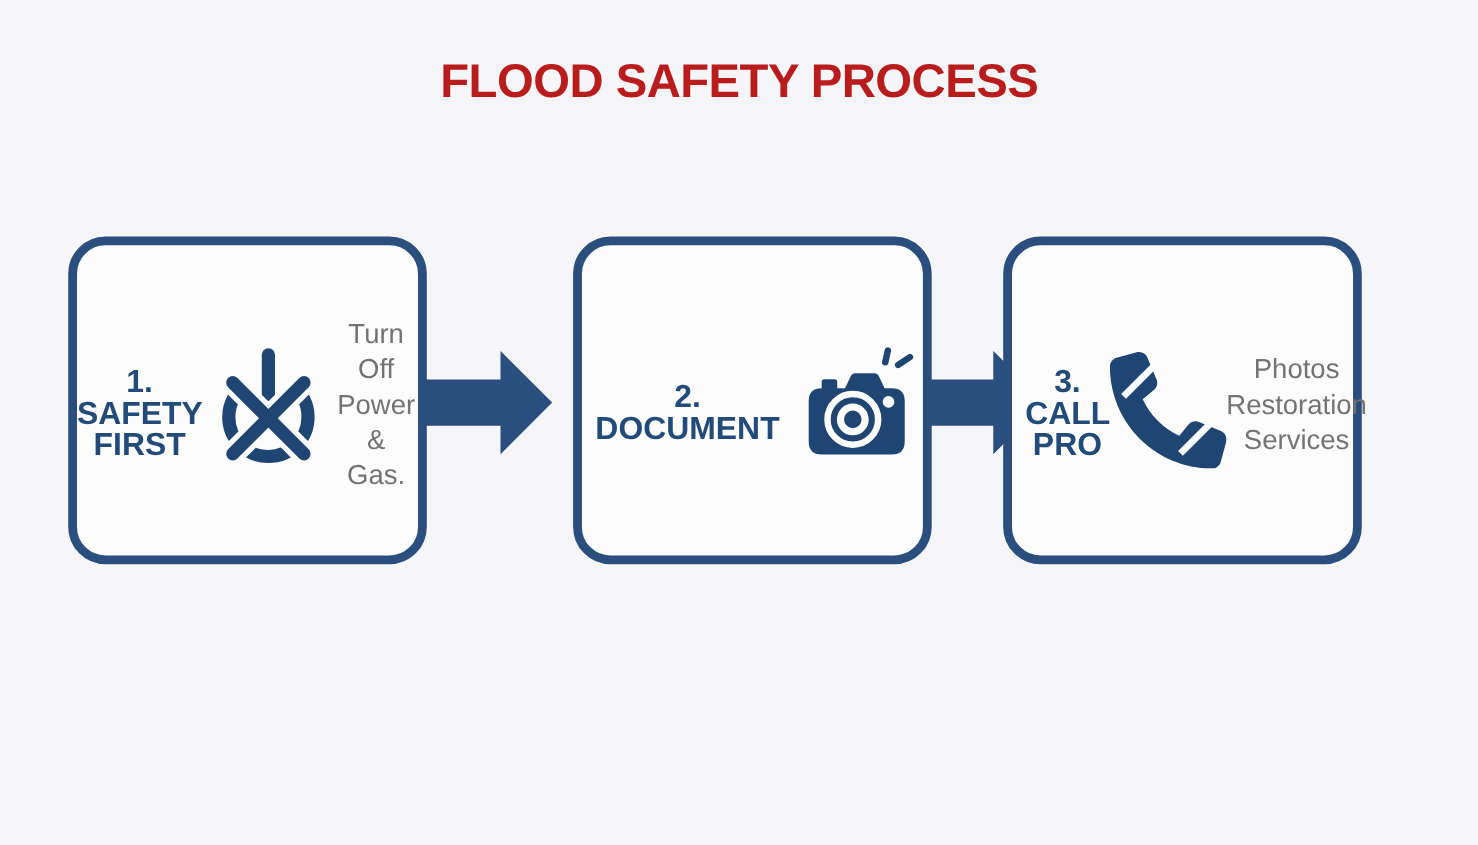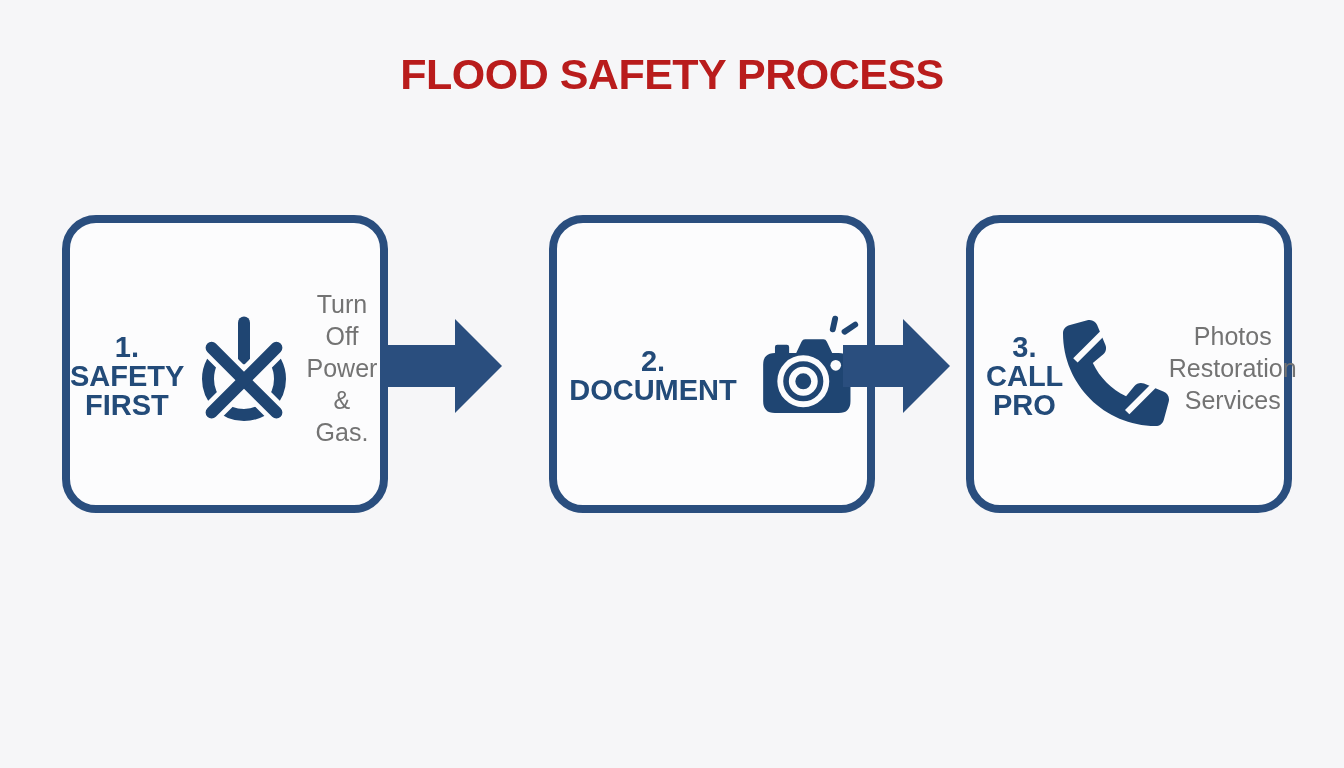--- a/index.html
+++ b/index.html
@@ -31,22 +31,22 @@
     width: 326px;
     height: 298px;
     background: #fcfcfd;
     border: 8px solid #2a4e7e;
     border-radius: 34px;
     display: flex;
     flex-direction: row;
     align-items: center;
   }
   .step-box.pos-1 { left: 62px;  }
-  .step-box.pos-2 { left: 549px; }
-  .step-box.pos-3 { left: 966px; padding-left: 12px; }
+  .step-box.pos-2 { left: 521px; }
+  .step-box.pos-3 { left: 912px; padding-left: 12px; }
 
   .step-heading {
     margin-top: 24px;
     font-size: 29px;
     font-weight: 700;
     color: #234b79;
     text-align: center;
     line-height: 1;
   }
 

